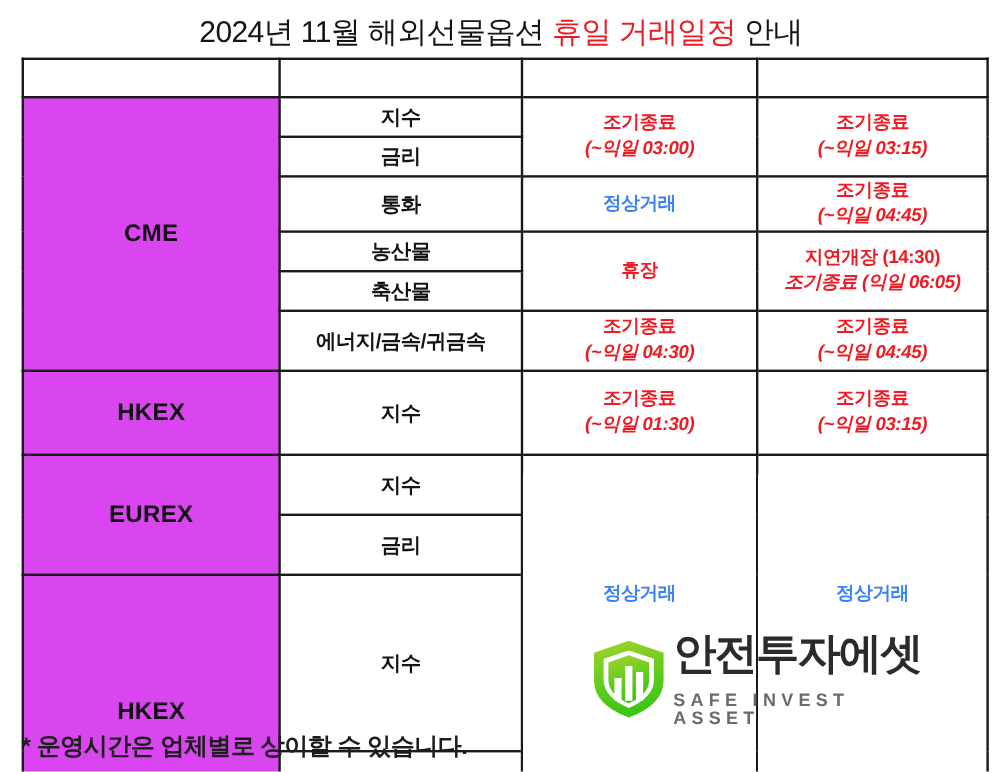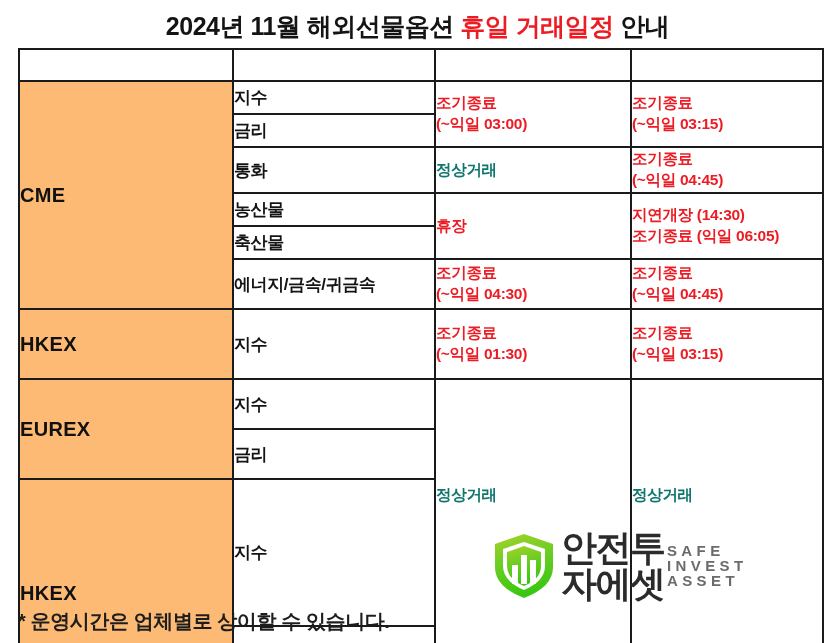--- a/index.html
+++ b/index.html
@@ -16,82 +16,83 @@
   }
 
   
   .title-bar {
     position: absolute;
     left: 0;
     top: 10px;
     width: 835px;
     text-align: center;
     font-size: 25px;
-    font-weight: bold;
+    font-weight: normal;
     letter-spacing: -0.5px;
     color: #141414;
     white-space: nowrap;
   }
   .title-bar .accent {
     color: #ED1C24;
   }
 
   
   .sched-table {
     position: absolute;
     left: 18px;
     top: 48px;
     width: 804px;
     border-collapse: collapse;
     table-layout: fixed;
   }
   .sched-table td, .sched-table th {
     border: 2px solid #1a1a1a;
     padding: 0;
+    text-align: center;
     vertical-align: middle;
     background: #ffffff;
   }
   .col-ex  { width: 214px; }
   .col-cat { width: 202px; }
   .col-d1  { width: 196px; }
   .col-d2  { width: 192px; }
 
   thead th {
     background: #F6943B;
     color: #ffffff;
     font-size: 19px;
     font-weight: bold;
     height: 30px;
     letter-spacing: -0.3px;
   }
 
   td.exchange {
-    background: #fdba74;
+    background: #d946ef;
     color: #111111;
     font-size: 20px;
     font-weight: bold;
     letter-spacing: 0.3px;
   }
   td.category {
     font-size: 17px;
     font-weight: bold;
     color: #141414;
     letter-spacing: -0.4px;
     height: 31px;
   }
   td.val {
     font-size: 15.5px;
     font-weight: bold;
     letter-spacing: -0.3px;
     line-height: 1.35;
     border-radius: 23px;
   }
   td.val.red   { color: #ED1C24; }
-  td.val.blue  { color: #0f766e; }
-  td.val .l2   { display: block; }
+  td.val.blue  { color: #3b82f6; }
+  td.val .l2   { display: block; font-style: italic; }
 
   
   td.merged-normal {
     position: relative;
     vertical-align: top;
     padding-top: 105px;
     height: 222px;
   }
 
   
@@ -106,21 +107,21 @@
     gap: 6px;
     pointer-events: none;
   }
   .logo-shield {
     width: 62px;
     height: 66px;
     flex: 0 0 auto;
   }
   .logo-words {
     display: flex;
-    flex-direction: row;
+    flex-direction: column;
     justify-content: center;
     line-height: 1;
   }
   .logo-ko {
     font-size: 36px;
     font-weight: bold;
     color: #2b2b2b;
     letter-spacing: -1.5px;
   }
   .logo-en {

